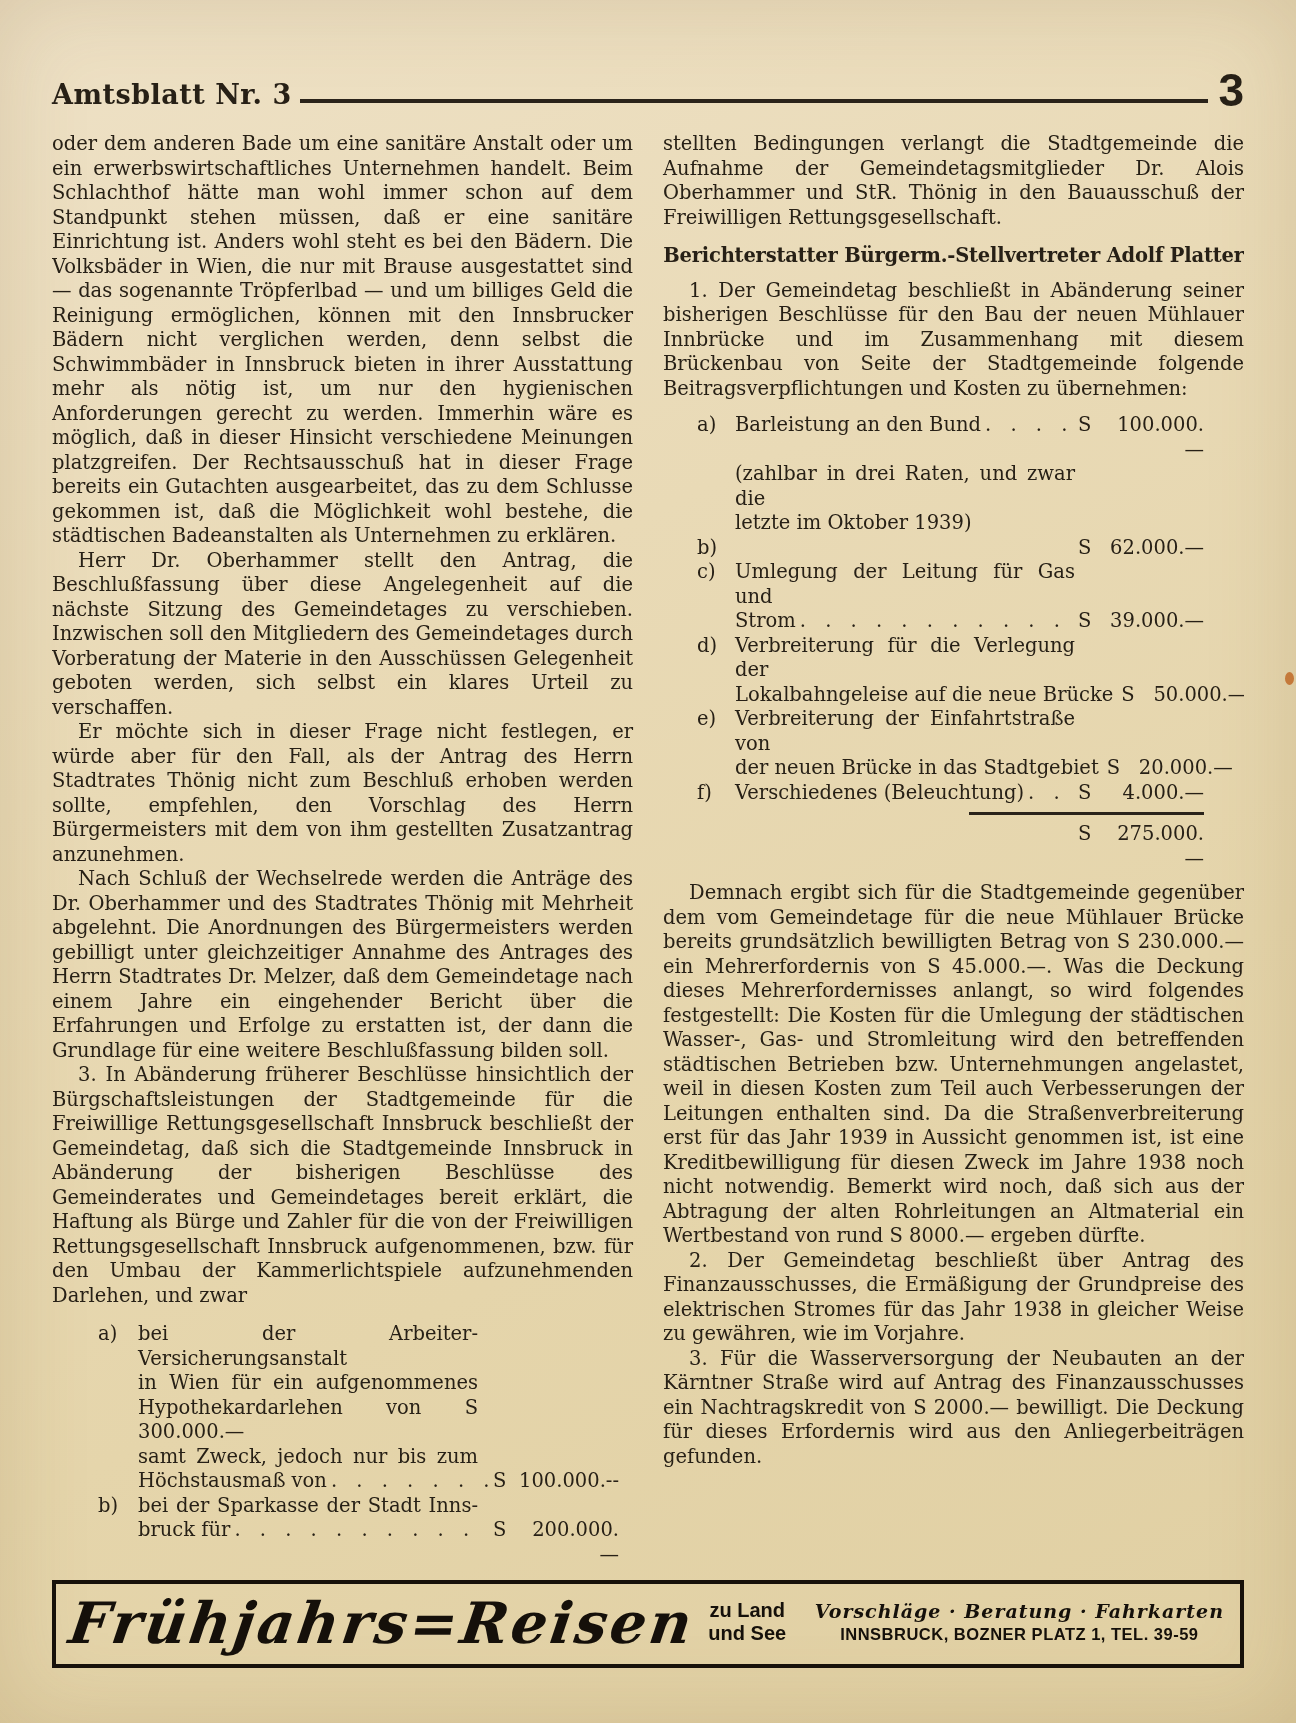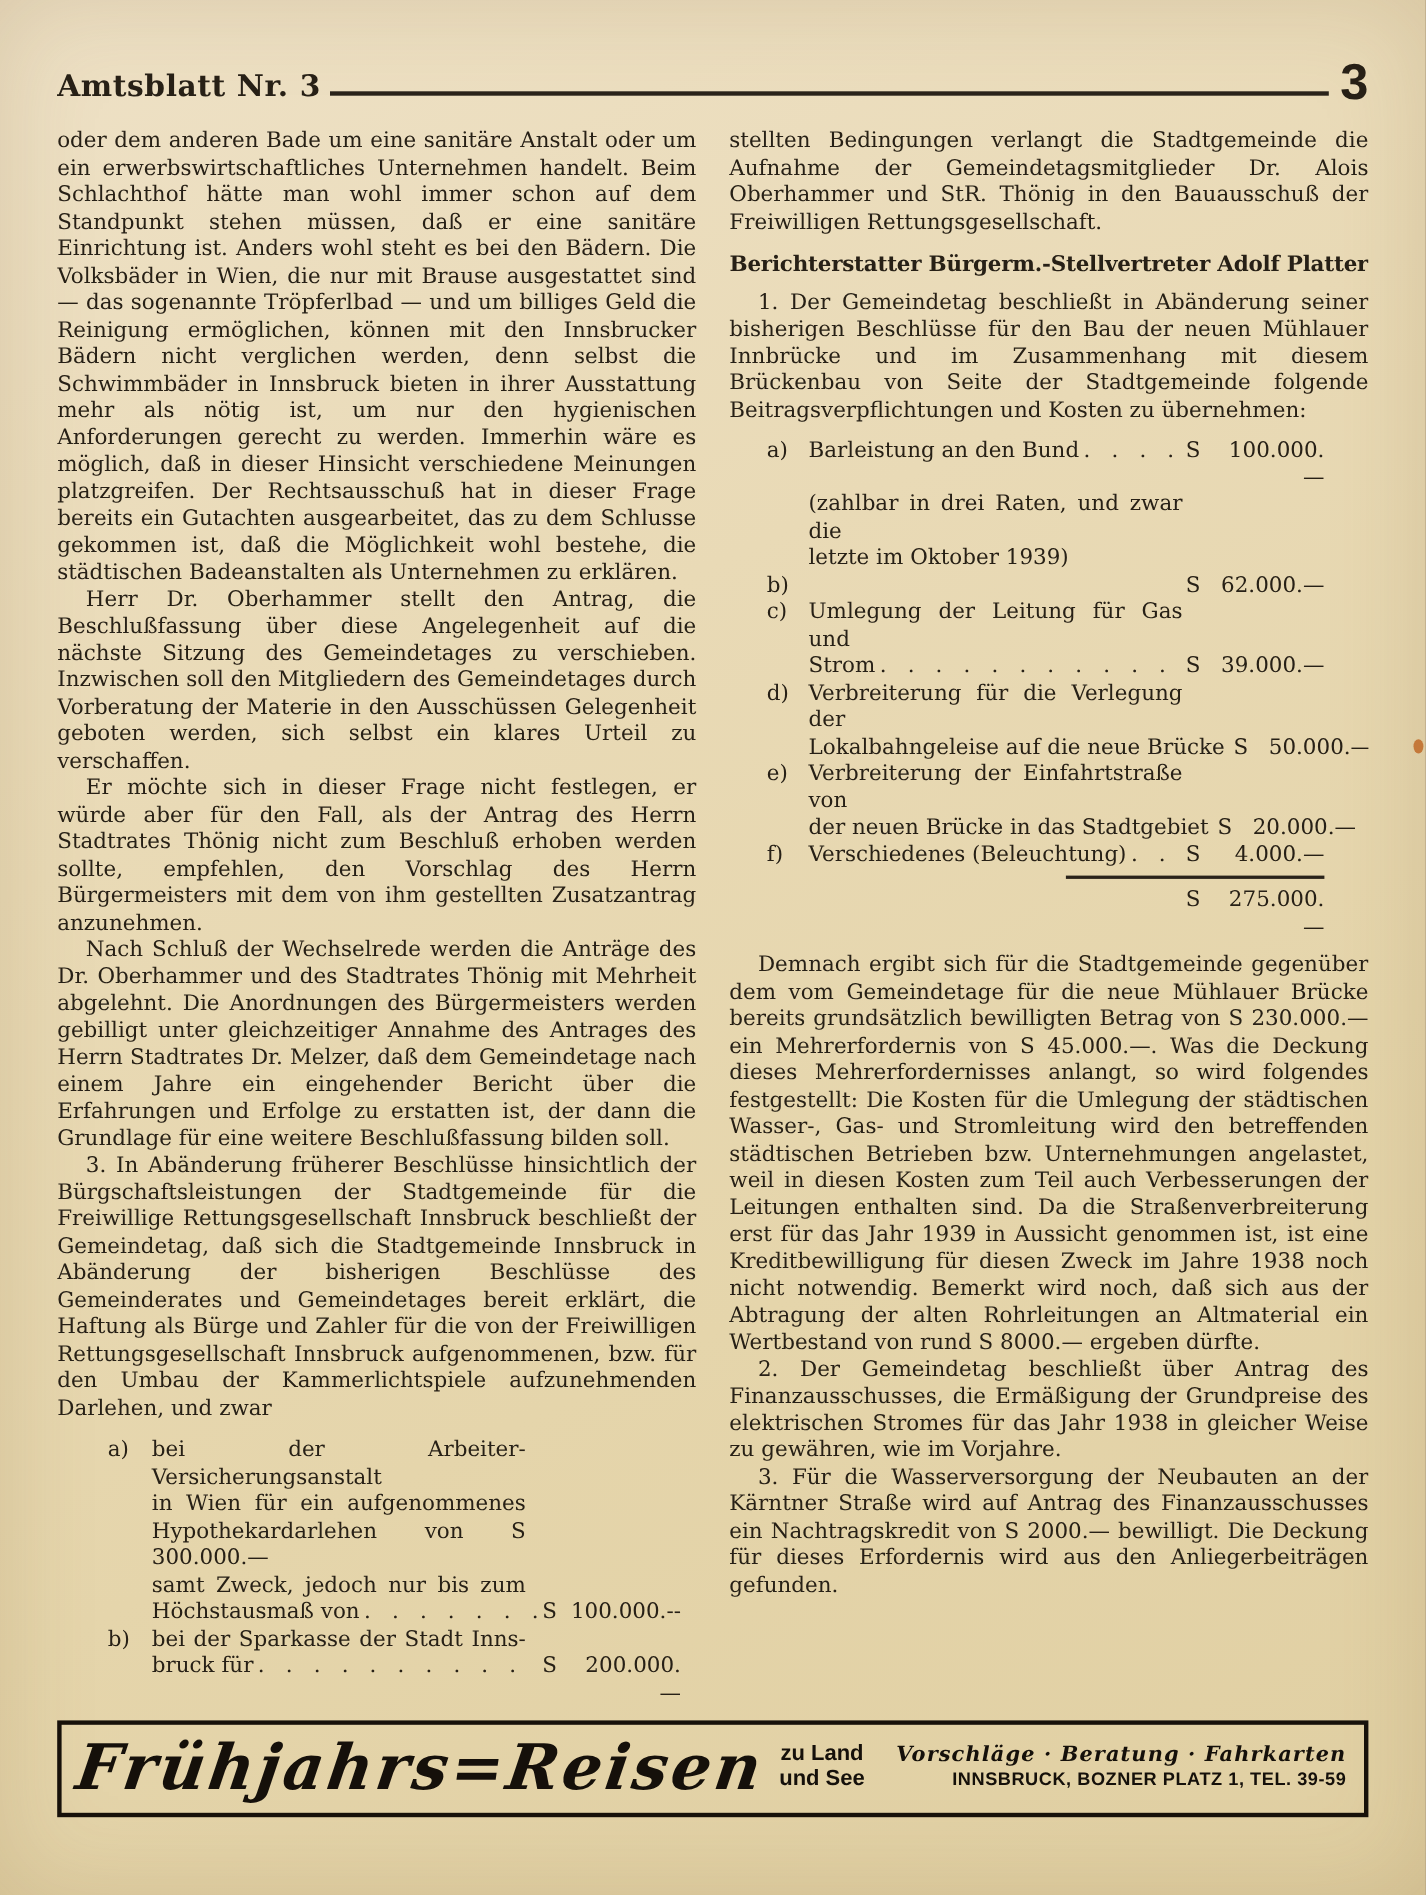--- a/index.html
+++ b/index.html
@@ -4,21 +4,21 @@
 <style>
   html,body{margin:0;padding:0;background:#b8a888;}
   .page{
     position:relative;
     width:1296px;height:1723px;
     margin:0 auto;
     background:linear-gradient(155deg,#eee1c6 0%,#e9dab6 35%,#e5d5ab 65%,#e0cfa2 100%);
     box-shadow:inset 0 0 90px rgba(120,90,40,.18);
     overflow:hidden;
     box-sizing:border-box;
-    padding:42px 52px 0 52px;
+    padding:58px 52px 0 52px;
     font-family:"DejaVu Serif", serif;
     color:#272016;
   }
   
   .header{display:flex;align-items:flex-end;height:52px;}
   .pub{font-size:27px;font-weight:bold;white-space:nowrap;letter-spacing:.5px;}
   .hrule{flex:1;border-bottom:4px solid #2a231a;margin:0 10px 7px 8px;}
   .pagenum{font-family:"Liberation Sans",sans-serif;font-size:46px;font-weight:bold;line-height:40px;}
   
   .cols{display:flex;gap:30px;margin-top:22px;height:1432px;overflow:hidden;}
@@ -46,21 +46,21 @@
     margin-top:16px;height:88px;border:4px solid #17110a;
     display:flex;align-items:center;box-sizing:border-box;
     padding:4px 16px 8px 14px;gap:14px;color:#15100a;
   }
   .ad-title{
     font-family:"DejaVu Serif",serif;font-style:italic;font-weight:bold;
     font-size:57px;letter-spacing:3px;white-space:nowrap;
     transform:skewX(-8deg);line-height:1;
   }
   .ad-tagline{font-family:"Liberation Sans",sans-serif;font-weight:bold;font-size:20px;line-height:1.15;white-space:nowrap;text-align:center;}
-  .ad-right{margin-left:auto;text-align:right;}
+  .ad-right{margin-left:auto;text-align:center;}
   .ad-services{font-family:"DejaVu Serif",serif;font-style:italic;font-weight:bold;font-size:19px;letter-spacing:1px;white-space:nowrap;margin-bottom:3px;}
   .ad-agency-row{display:flex;align-items:baseline;justify-content:flex-end;gap:12px;white-space:nowrap;}
   .ad-durch{font-family:"Liberation Sans",sans-serif;font-size:17px;letter-spacing:3px;}
   .ad-agency{font-family:"Liberation Sans",sans-serif;font-weight:bold;font-size:25px;letter-spacing:.5px;}
   .ad-address{font-family:"Liberation Sans",sans-serif;font-weight:bold;font-size:16.5px;letter-spacing:.5px;margin-top:2px;white-space:nowrap;}
   
   .speck{position:absolute;right:2px;top:672px;width:9px;height:13px;border-radius:50%;background:#c06a28;opacity:.85;}
 </style>
 </head>
 <body>

